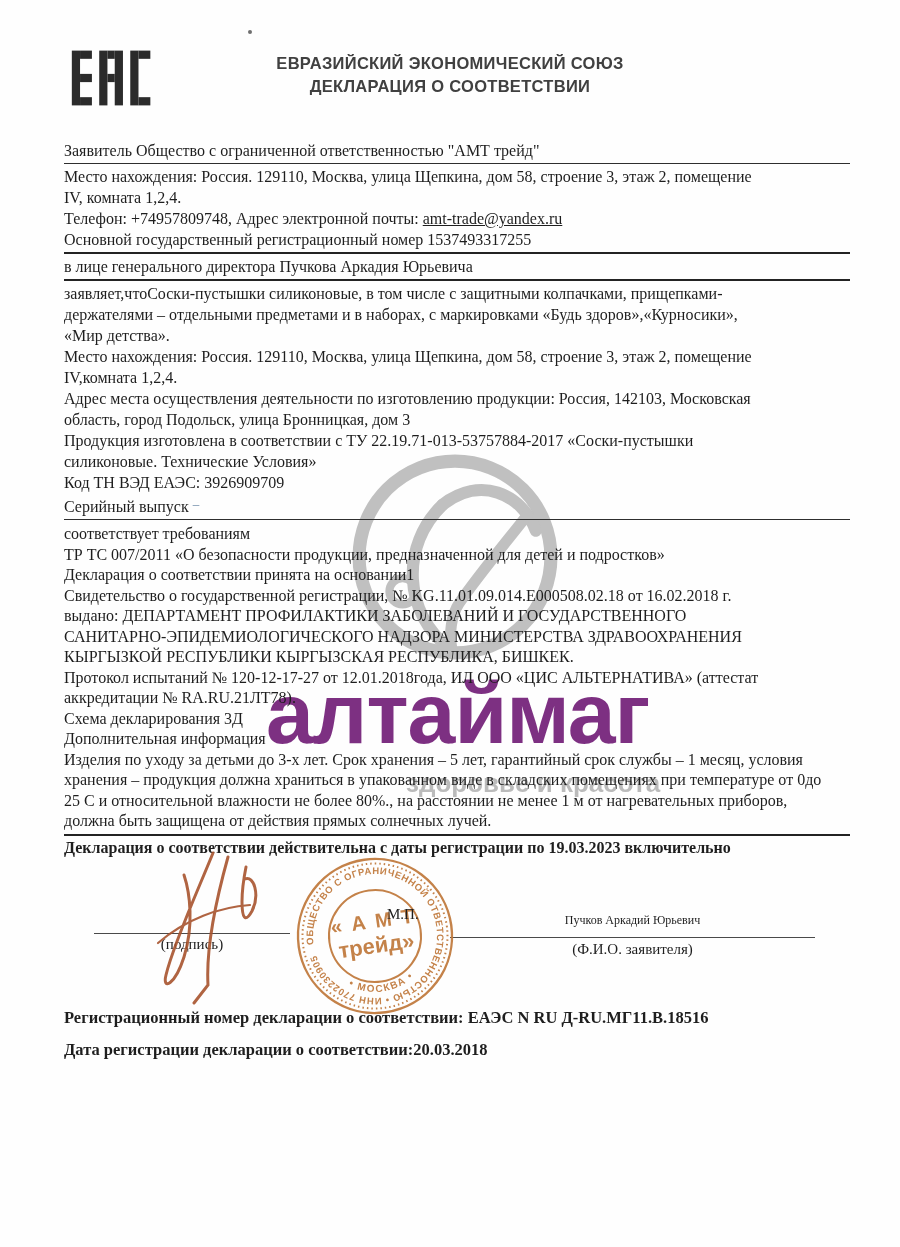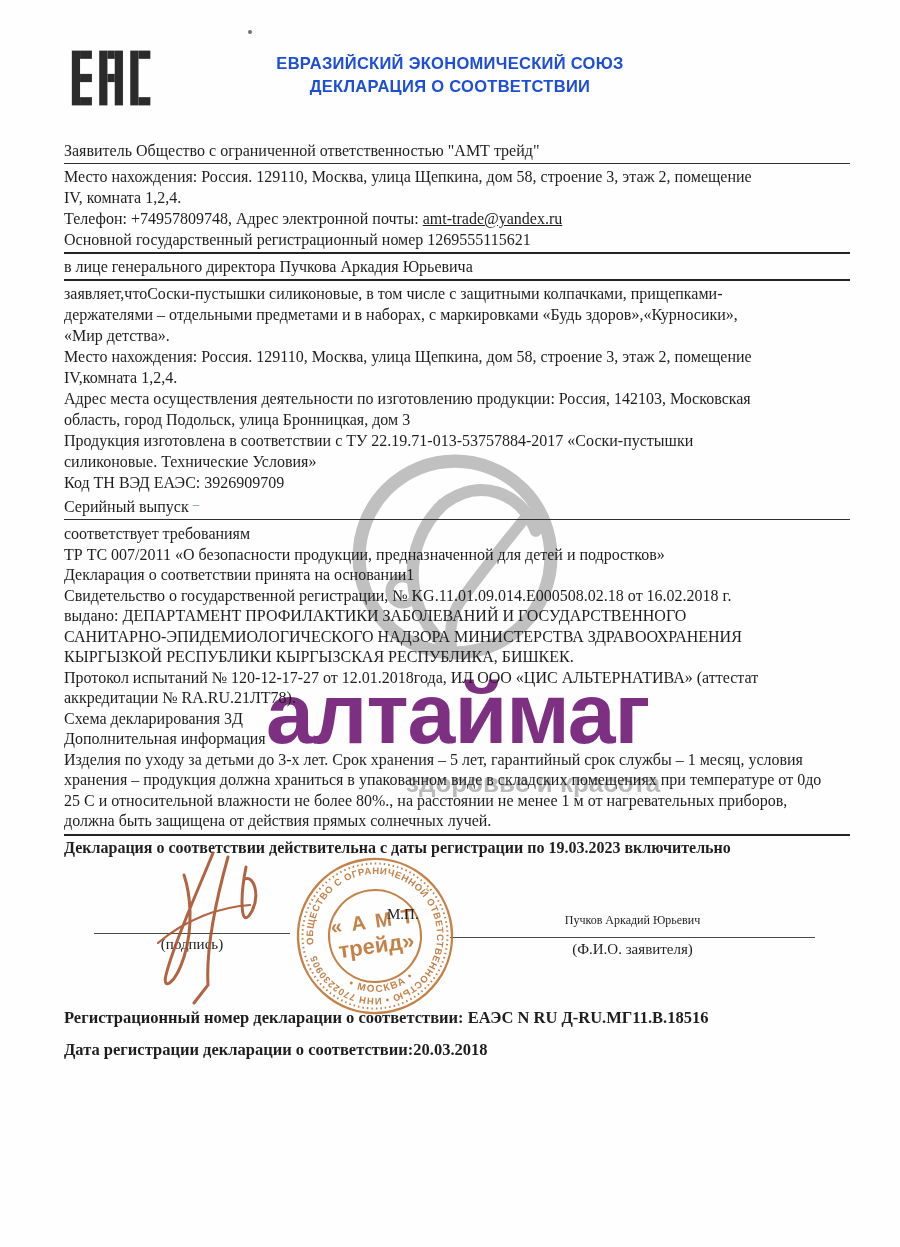--- a/index.html
+++ b/index.html
@@ -2,21 +2,21 @@
 <html><head>
 <meta charset="utf-8">
 <style>
   html,body{margin:0;padding:0;background:#ffffff;}
   #page{position:relative;width:900px;height:1247px;background:#fefefe;overflow:hidden;
         font-family:"Liberation Serif", serif;color:#1e1e1e;}
   
   #eac-logo{position:absolute;left:70px;top:43px;width:84px;height:70px;z-index:2;}
   #title{position:absolute;left:0;top:52px;width:900px;text-align:center;
          font-family:"Liberation Sans", sans-serif;font-weight:bold;font-size:16.5px;
-         line-height:23px;color:#1d4ed8;letter-spacing:.3px;z-index:2;}
+         line-height:23px;color:#404040;letter-spacing:.3px;z-index:2;}
   
   .col{position:absolute;left:64px;width:786px;font-size:16px;z-index:2;}
   #blockA{top:140px;line-height:21px;}
   #blockB{top:524px;line-height:20.5px;}
   .col p{margin:0;}
   .lines{white-space:pre-line;}
   b{font-weight:normal;}
   .rule-thin{border-top:1.6px solid #2e2e2e;height:0;margin:2px 0 2px 0;}
   .rule-thick{border-top:2.6px solid #232323;height:0;margin:2px 0 2px 0;}
   .email{text-decoration:underline;}
@@ -83,21 +83,21 @@
     <div>ДЕКЛАРАЦИЯ О СООТВЕТСТВИИ</div>
   </div>
   <div id="dot"></div>
 
   <div id="blockA" class="col">
     <p><b>Заявитель </b><span>Общество с ограниченной ответственностью "АМТ трейд"</span></p>
     <div class="rule-thin"></div>
     <p class="lines">Место нахождения: Россия. 129110, Москва, улица Щепкина, дом 58, строение 3, этаж 2, помещение
 IV, комната 1,2,4.</p>
     <p><span>Телефон: +74957809748, Адрес электронной почты: </span><span class="email">amt-trade@yandex.ru</span></p>
-    <p>Основной государственный регистрационный номер 1269555115621</p>
+    <p>Основной государственный регистрационный номер 1537493317255</p>
     <div class="rule-thick"></div>
     <p><b>в лице </b><span>генерального директора Пучкова Аркадия Юрьевича</span></p>
     <div class="rule-thick"></div>
     <p><b>заявляет,что</b><span class="lines">Соски-пустышки силиконовые, в том числе с защитными колпачками, прищепками-
 держателями – отдельными предметами и в наборах, с маркировками «Будь здоров»,«Курносики»,
 «Мир детства».</span></p>
     <p class="lines">Место нахождения: Россия. 129110, Москва, улица Щепкина, дом 58, строение 3, этаж 2, помещение
 IV,комната 1,2,4.</p>
     <p class="lines">Адрес места осуществления деятельности по изготовлению продукции: Россия, 142103, Московская
 область, город Подольск, улица Бронницкая, дом 3</p>

